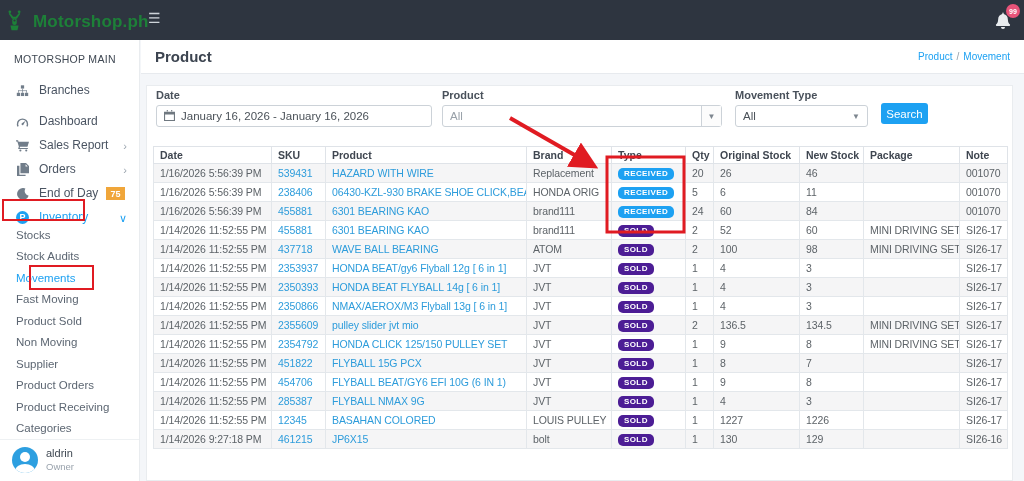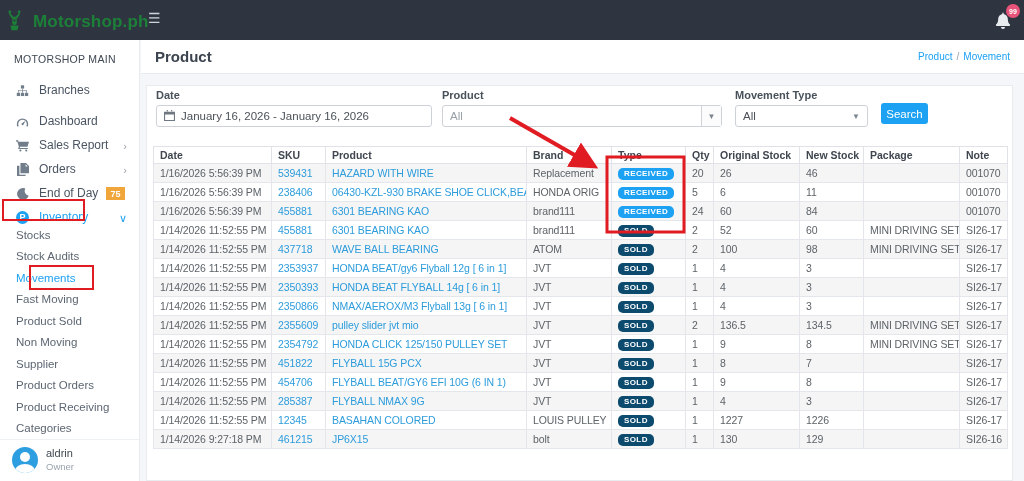--- a/index.html
+++ b/index.html
@@ -60,21 +60,21 @@
 
   
   .tbl-wrap{position:absolute;left:6px;top:60px;width:856px}
   table{border-collapse:collapse;table-layout:fixed;width:854px}
   th{border:1px solid #dfe3e8;padding:2px 6px;text-align:left;font-size:10.5px;font-weight:bold;color:#3f4650;height:15px;white-space:nowrap;overflow:hidden}
   td{border:1px solid #e3e7eb;padding:2px 6px;font-size:10.5px;color:#5d6368;height:16.5px;white-space:nowrap;overflow:hidden;letter-spacing:-.1px}
   tbody tr:nth-child(odd){background:#f5f5f6}
   a.cell-link{color:#2d9cdb;text-decoration:none;cursor:pointer}
   .badge{display:inline-block;font-size:8px;font-weight:bold;color:#fff;padding:2px 6px;border-radius:5px;letter-spacing:.4px;line-height:1}
   .badge-received{background:#1da1f2}
-  .badge-sold{background:#0c4a6e}
+  .badge-sold{background:#4c1d95}
 
   
   .annotations{position:absolute;left:0;top:0;pointer-events:none;z-index:50}
 </style>
 </head>
 <body>
 
 <header class="topbar">
   <div class="brand">
     <span class="brand-icon">

